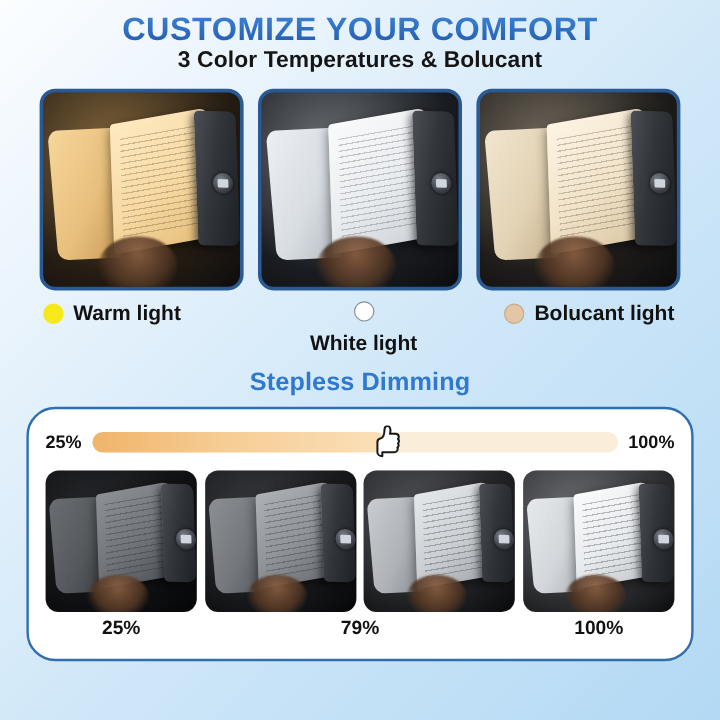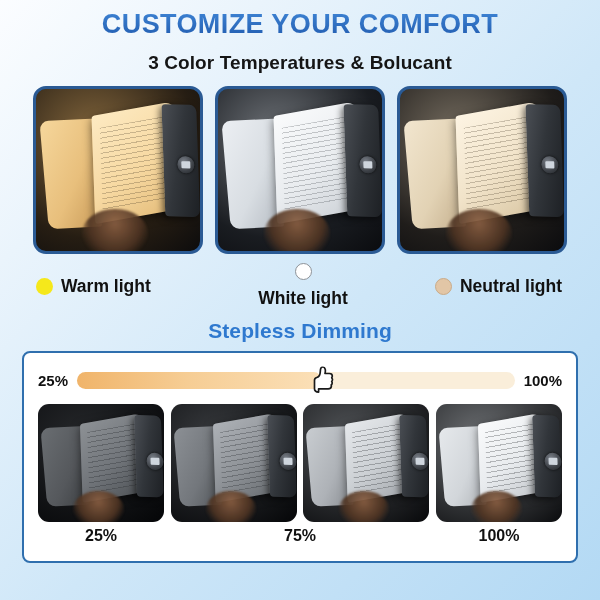--- a/index.html
+++ b/index.html
@@ -29,21 +29,21 @@
     background: linear-gradient(180deg, #3f86d6 0%, #2059ad 100%);
     -webkit-background-clip: text;
     background-clip: text;
     -webkit-text-fill-color: transparent;
     line-height: 1.15;
   }
   .title-sub {
     font-size: 19px;
     font-weight: bold;
     color: #151515;
-    margin-top: 12px;
+    margin-top: 0;
     letter-spacing: 0.1px;
   }
 
   
   .temp-row {
     display: flex;
     justify-content: space-between;
     padding: 0 33px;
     margin-top: 12px;
   }
@@ -168,21 +168,21 @@
   .v-b100 .page-right { background: linear-gradient(150deg, #fafbfc 0%, #e8ebee 55%, #c3c7cb 100%); }
   .v-b25 .lines, .v-b50 .lines, .v-b75 .lines, .v-b100 .lines {
     background-image: repeating-linear-gradient(180deg, rgba(30,33,37,.38) 0, rgba(30,33,37,.38) 1px, rgba(0,0,0,0) 1px, rgba(0,0,0,0) 5px);
   }
 
   
   .legend-row {
     display: flex;
     padding: 0 36px;
     margin-top: 9px;
-    align-items: center;
+    align-items: flex-start;
   }
   .legend-item {
     display: flex;
     align-items: center;
     gap: 8px;
     flex: 1;
   }
   .legend-item.mid { justify-content: center; padding-left: 8px; flex-direction: column; }
   .legend-item.end { justify-content: flex-end; padding-right: 2px; }
   .dot {
@@ -220,21 +220,21 @@
     color: #111;
     letter-spacing: .1px;
   }
 
   
   .dim-panel {
     margin: 8px 22px 0 22px;
     height: 212px;
     background: #ffffff;
     border: 2px solid #2f6fae;
-    border-radius: 8px;
+    border-radius: 24px;
     padding: 11px 14px 8px 14px;
     display: flex;
     flex-direction: column;
   }
 
   .slider-row {
     display: flex;
     align-items: center;
     gap: 9px;
     height: 32px;
@@ -365,21 +365,21 @@
   <div class="legend-item">
     <span class="dot dot-warm"></span>
     <span class="legend-label">Warm light</span>
   </div>
   <div class="legend-item mid">
     <span class="dot dot-white"></span>
     <span class="legend-label">White light</span>
   </div>
   <div class="legend-item end">
     <span class="dot dot-neutral"></span>
-    <span class="legend-label">Neutral light</span>
+    <span class="legend-label">Bolucant light</span>
   </div>
 </div>
 
 <div class="dim-head">
   <span class="dim-head-blue">Stepless Dimming</span>
 </div>
 
 <div class="dim-panel">
 
   <div class="slider-row">
@@ -461,17 +461,17 @@
           </div>
         </div>
         <div class="hand"></div>
       </div>
     </div>
 
   </div>
 
   <div class="bright-labels">
     <span class="bright-label">25%</span>
-    <span class="bright-label">75%</span>
+    <span class="bright-label">79%</span>
     <span class="bright-label">100%</span>
   </div>
 
 </div>
 
 </body></html>

